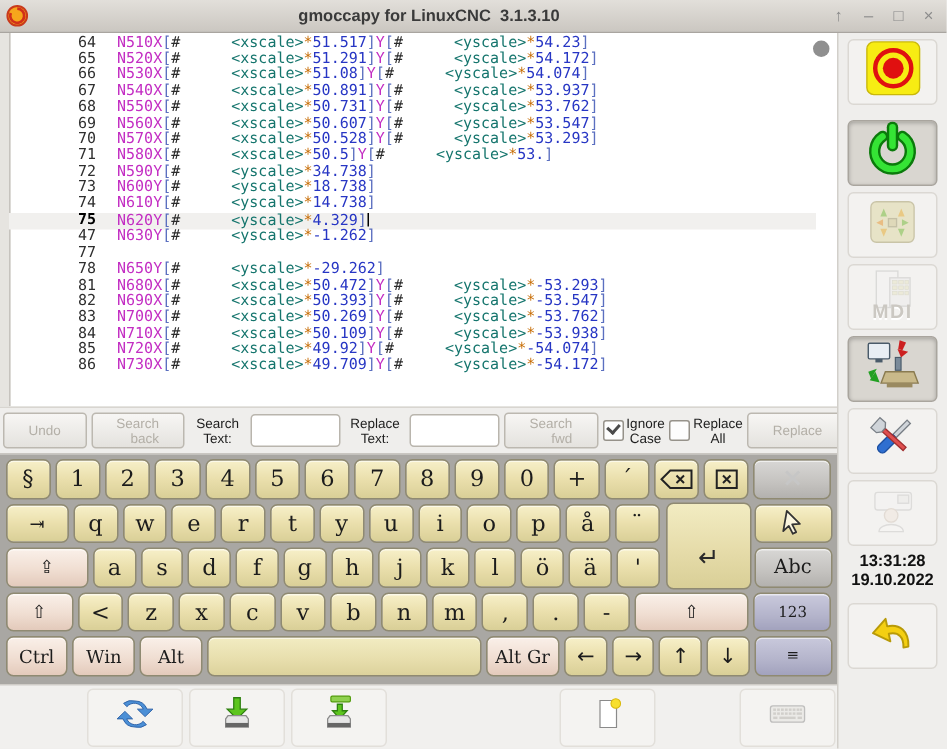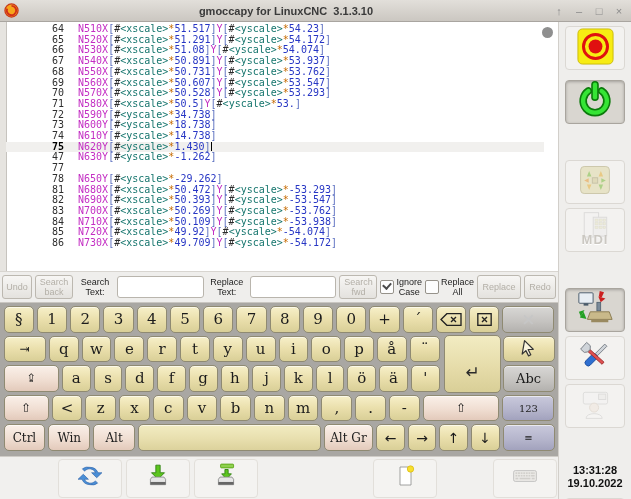--- a/index.html
+++ b/index.html
@@ -26,32 +26,32 @@
   .pane-strip{position:absolute;left:0;top:0;width:6px;height:100%;background:#e6e4e0;border-right:1px solid #c6c3be;}
   .code{position:absolute;left:6px;top:2px;right:14px;bottom:0;
     font-family:"DejaVu Sans Mono","Liberation Mono",monospace;font-size:10px;line-height:10.7px;}
   .code-line{white-space:pre;display:flex;}
   .code-line .ln{width:58px;text-align:right;padding-right:14px;color:#2f2f2f;flex:0 0 58px;}
   .code-line.current{background:#f1f0ee;}
   .code-line.current .ln{font-weight:bold;color:#000;}
   .tk-n,.tk-axis{color:#c32ec3;}
   .tk-br{color:#5b6fc0;}
   .tk-hash{color:#2a2a2a;}
-  .tk-var{color:#15756d;}
+  .tk-var{color:#15756d;padding-left:34px;}
   .tk-star{color:#c66a00;}
   .tk-num{color:#2736c4;}
   .caret{display:inline-block;width:1px;height:9px;background:#000;vertical-align:-1px;}
   .scroll-dot{position:absolute;right:5px;top:5px;width:11px;height:11px;border-radius:50%;background:#8f8f8f;}
 
   
   .searchbar{position:absolute;left:0;top:249px;width:558px;height:32px;background:#efeeec;
     border-top:1px solid #d8d5d0;border-bottom:1px solid #c9c6c1;box-sizing:border-box;
     display:flex;align-items:center;padding:0 2px;gap:3px;}
   .sb-btn{background:linear-gradient(#f7f6f4,#e4e2de);border:1px solid #bcb8b0;border-radius:3px;
-    color:#b3afa7;font-size:9px;line-height:10px;text-align:center;padding:2px 3px;height:24px;
+    color:#b3afa7;font-size:9px;line-height:10px;text-align:right;padding:2px 16px;height:24px;
     box-sizing:border-box;display:flex;align-items:center;justify-content:center;white-space:pre-line;}
   .sb-label{font-size:9px;line-height:10px;color:#1d1d1d;text-align:center;white-space:pre-line;}
   .sb-entry{height:22px;flex:1 1 92px;background:#fff;border:1px solid #b9b5ad;border-radius:3px;
     font-size:10px;padding:0 4px;box-sizing:border-box;min-width:60px;}
   .sb-check{display:flex;align-items:center;gap:2px;}
   .cb{width:12px;height:12px;background:#fdfdfd;border:1px solid #96928a;border-radius:2px;position:relative;flex:0 0 12px;}
   .cb.checked::after{content:"";position:absolute;left:2px;top:1px;width:6px;height:4px;
     border-left:2px solid #4a4a4a;border-bottom:2px solid #4a4a4a;transform:rotate(-48deg);}
 
   
@@ -89,21 +89,21 @@
   .side-btn{width:58px;height:42px;border:1px solid #dbd8d3;border-radius:4px;background:#f3f2f0;
     display:flex;align-items:center;justify-content:center;position:relative;flex:0 0 auto;}
   .side-btn.pressed{background:#d9d6d0;border-color:#a9a59e;box-shadow:inset 0 1px 3px rgba(0,0,0,.25);}
   .side-btn.disabled svg{opacity:.5;}
   .mdi-text{position:absolute;left:0;right:0;bottom:4px;text-align:center;
     font-size:13px;font-weight:bold;color:#cbc8c2;letter-spacing:1px;
     text-shadow:0 1px 0 #fff;}
   .clock{text-align:center;font-size:11px;font-weight:bold;color:#111;line-height:13px;flex:0 0 auto;}
 
   .m-t4{margin-top:4px;} .m-t8{margin-top:8px;}
-  .m-t16{margin-top:4px;} .m-t22{margin-top:36px;} .m-t10{margin-top:10px;}
+  .m-t16{margin-top:4px;} .m-t22{margin-top:4px;} .m-t10{margin-top:10px;}
 </style>
 </head>
 <body>
 
 <div class="window">
 
   <div class="titlebar">
     <span class="app-icon">
       <svg viewBox="0 0 16 16" width="15" height="15">
         <circle cx="8" cy="8" r="7" fill="#f6a61c" stroke="#c93a1c" stroke-width="1.4"></circle>
@@ -128,21 +128,21 @@
           <div class="code-line"><span class="ln">65</span><span><span class="tk-n">N520</span><span class="tk-axis">X</span><span class="tk-br">[</span><span class="tk-hash">#</span><span class="tk-var">&lt;xscale&gt;</span><span class="tk-star">*</span><span class="tk-num">51.291</span><span class="tk-br">]</span><span class="tk-axis">Y</span><span class="tk-br">[</span><span class="tk-hash">#</span><span class="tk-var">&lt;yscale&gt;</span><span class="tk-star">*</span><span class="tk-num">54.172</span><span class="tk-br">]</span></span></div>
           <div class="code-line"><span class="ln">66</span><span><span class="tk-n">N530</span><span class="tk-axis">X</span><span class="tk-br">[</span><span class="tk-hash">#</span><span class="tk-var">&lt;xscale&gt;</span><span class="tk-star">*</span><span class="tk-num">51.08</span><span class="tk-br">]</span><span class="tk-axis">Y</span><span class="tk-br">[</span><span class="tk-hash">#</span><span class="tk-var">&lt;yscale&gt;</span><span class="tk-star">*</span><span class="tk-num">54.074</span><span class="tk-br">]</span></span></div>
           <div class="code-line"><span class="ln">67</span><span><span class="tk-n">N540</span><span class="tk-axis">X</span><span class="tk-br">[</span><span class="tk-hash">#</span><span class="tk-var">&lt;xscale&gt;</span><span class="tk-star">*</span><span class="tk-num">50.891</span><span class="tk-br">]</span><span class="tk-axis">Y</span><span class="tk-br">[</span><span class="tk-hash">#</span><span class="tk-var">&lt;yscale&gt;</span><span class="tk-star">*</span><span class="tk-num">53.937</span><span class="tk-br">]</span></span></div>
           <div class="code-line"><span class="ln">68</span><span><span class="tk-n">N550</span><span class="tk-axis">X</span><span class="tk-br">[</span><span class="tk-hash">#</span><span class="tk-var">&lt;xscale&gt;</span><span class="tk-star">*</span><span class="tk-num">50.731</span><span class="tk-br">]</span><span class="tk-axis">Y</span><span class="tk-br">[</span><span class="tk-hash">#</span><span class="tk-var">&lt;yscale&gt;</span><span class="tk-star">*</span><span class="tk-num">53.762</span><span class="tk-br">]</span></span></div>
           <div class="code-line"><span class="ln">69</span><span><span class="tk-n">N560</span><span class="tk-axis">X</span><span class="tk-br">[</span><span class="tk-hash">#</span><span class="tk-var">&lt;xscale&gt;</span><span class="tk-star">*</span><span class="tk-num">50.607</span><span class="tk-br">]</span><span class="tk-axis">Y</span><span class="tk-br">[</span><span class="tk-hash">#</span><span class="tk-var">&lt;yscale&gt;</span><span class="tk-star">*</span><span class="tk-num">53.547</span><span class="tk-br">]</span></span></div>
           <div class="code-line"><span class="ln">70</span><span><span class="tk-n">N570</span><span class="tk-axis">X</span><span class="tk-br">[</span><span class="tk-hash">#</span><span class="tk-var">&lt;xscale&gt;</span><span class="tk-star">*</span><span class="tk-num">50.528</span><span class="tk-br">]</span><span class="tk-axis">Y</span><span class="tk-br">[</span><span class="tk-hash">#</span><span class="tk-var">&lt;yscale&gt;</span><span class="tk-star">*</span><span class="tk-num">53.293</span><span class="tk-br">]</span></span></div>
           <div class="code-line"><span class="ln">71</span><span><span class="tk-n">N580</span><span class="tk-axis">X</span><span class="tk-br">[</span><span class="tk-hash">#</span><span class="tk-var">&lt;xscale&gt;</span><span class="tk-star">*</span><span class="tk-num">50.5</span><span class="tk-br">]</span><span class="tk-axis">Y</span><span class="tk-br">[</span><span class="tk-hash">#</span><span class="tk-var">&lt;yscale&gt;</span><span class="tk-star">*</span><span class="tk-num">53.</span><span class="tk-br">]</span></span></div>
           <div class="code-line"><span class="ln">72</span><span><span class="tk-n">N590</span><span class="tk-axis">Y</span><span class="tk-br">[</span><span class="tk-hash">#</span><span class="tk-var">&lt;yscale&gt;</span><span class="tk-star">*</span><span class="tk-num">34.738</span><span class="tk-br">]</span></span></div>
           <div class="code-line"><span class="ln">73</span><span><span class="tk-n">N600</span><span class="tk-axis">Y</span><span class="tk-br">[</span><span class="tk-hash">#</span><span class="tk-var">&lt;yscale&gt;</span><span class="tk-star">*</span><span class="tk-num">18.738</span><span class="tk-br">]</span></span></div>
           <div class="code-line"><span class="ln">74</span><span><span class="tk-n">N610</span><span class="tk-axis">Y</span><span class="tk-br">[</span><span class="tk-hash">#</span><span class="tk-var">&lt;yscale&gt;</span><span class="tk-star">*</span><span class="tk-num">14.738</span><span class="tk-br">]</span></span></div>
-          <div class="code-line current"><span class="ln">75</span><span><span class="tk-n">N620</span><span class="tk-axis">Y</span><span class="tk-br">[</span><span class="tk-hash">#</span><span class="tk-var">&lt;yscale&gt;</span><span class="tk-star">*</span><span class="tk-num">1.430</span><span class="tk-br">]</span><span class="caret"></span></span></div>
+          <div class="code-line current"><span class="ln">75</span><span><span class="tk-n">N620</span><span class="tk-axis">Y</span><span class="tk-br">[</span><span class="tk-hash">#</span><span class="tk-var">&lt;yscale&gt;</span><span class="tk-star">*</span><span class="tk-num">4.329</span><span class="tk-br">]</span><span class="caret"></span></span></div>
           <div class="code-line"><span class="ln">47</span><span><span class="tk-n">N630</span><span class="tk-axis">Y</span><span class="tk-br">[</span><span class="tk-hash">#</span><span class="tk-var">&lt;yscale&gt;</span><span class="tk-star">*</span><span class="tk-num">-1.262</span><span class="tk-br">]</span></span></div>
           <div class="code-line"><span class="ln">77</span></div>
           <div class="code-line"><span class="ln">78</span><span><span class="tk-n">N650</span><span class="tk-axis">Y</span><span class="tk-br">[</span><span class="tk-hash">#</span><span class="tk-var">&lt;yscale&gt;</span><span class="tk-star">*</span><span class="tk-num">-29.262</span><span class="tk-br">]</span></span></div>
           <div class="code-line"><span class="ln">81</span><span><span class="tk-n">N680</span><span class="tk-axis">X</span><span class="tk-br">[</span><span class="tk-hash">#</span><span class="tk-var">&lt;xscale&gt;</span><span class="tk-star">*</span><span class="tk-num">50.472</span><span class="tk-br">]</span><span class="tk-axis">Y</span><span class="tk-br">[</span><span class="tk-hash">#</span><span class="tk-var">&lt;yscale&gt;</span><span class="tk-star">*</span><span class="tk-num">-53.293</span><span class="tk-br">]</span></span></div>
           <div class="code-line"><span class="ln">82</span><span><span class="tk-n">N690</span><span class="tk-axis">X</span><span class="tk-br">[</span><span class="tk-hash">#</span><span class="tk-var">&lt;xscale&gt;</span><span class="tk-star">*</span><span class="tk-num">50.393</span><span class="tk-br">]</span><span class="tk-axis">Y</span><span class="tk-br">[</span><span class="tk-hash">#</span><span class="tk-var">&lt;yscale&gt;</span><span class="tk-star">*</span><span class="tk-num">-53.547</span><span class="tk-br">]</span></span></div>
           <div class="code-line"><span class="ln">83</span><span><span class="tk-n">N700</span><span class="tk-axis">X</span><span class="tk-br">[</span><span class="tk-hash">#</span><span class="tk-var">&lt;xscale&gt;</span><span class="tk-star">*</span><span class="tk-num">50.269</span><span class="tk-br">]</span><span class="tk-axis">Y</span><span class="tk-br">[</span><span class="tk-hash">#</span><span class="tk-var">&lt;yscale&gt;</span><span class="tk-star">*</span><span class="tk-num">-53.762</span><span class="tk-br">]</span></span></div>
           <div class="code-line"><span class="ln">84</span><span><span class="tk-n">N710</span><span class="tk-axis">X</span><span class="tk-br">[</span><span class="tk-hash">#</span><span class="tk-var">&lt;xscale&gt;</span><span class="tk-star">*</span><span class="tk-num">50.109</span><span class="tk-br">]</span><span class="tk-axis">Y</span><span class="tk-br">[</span><span class="tk-hash">#</span><span class="tk-var">&lt;yscale&gt;</span><span class="tk-star">*</span><span class="tk-num">-53.938</span><span class="tk-br">]</span></span></div>
           <div class="code-line"><span class="ln">85</span><span><span class="tk-n">N720</span><span class="tk-axis">X</span><span class="tk-br">[</span><span class="tk-hash">#</span><span class="tk-var">&lt;xscale&gt;</span><span class="tk-star">*</span><span class="tk-num">49.92</span><span class="tk-br">]</span><span class="tk-axis">Y</span><span class="tk-br">[</span><span class="tk-hash">#</span><span class="tk-var">&lt;yscale&gt;</span><span class="tk-star">*</span><span class="tk-num">-54.074</span><span class="tk-br">]</span></span></div>
           <div class="code-line"><span class="ln">86</span><span><span class="tk-n">N730</span><span class="tk-axis">X</span><span class="tk-br">[</span><span class="tk-hash">#</span><span class="tk-var">&lt;xscale&gt;</span><span class="tk-star">*</span><span class="tk-num">49.709</span><span class="tk-br">]</span><span class="tk-axis">Y</span><span class="tk-br">[</span><span class="tk-hash">#</span><span class="tk-var">&lt;yscale&gt;</span><span class="tk-star">*</span><span class="tk-num">-54.172</span><span class="tk-br">]</span></span></div>
         </div>

